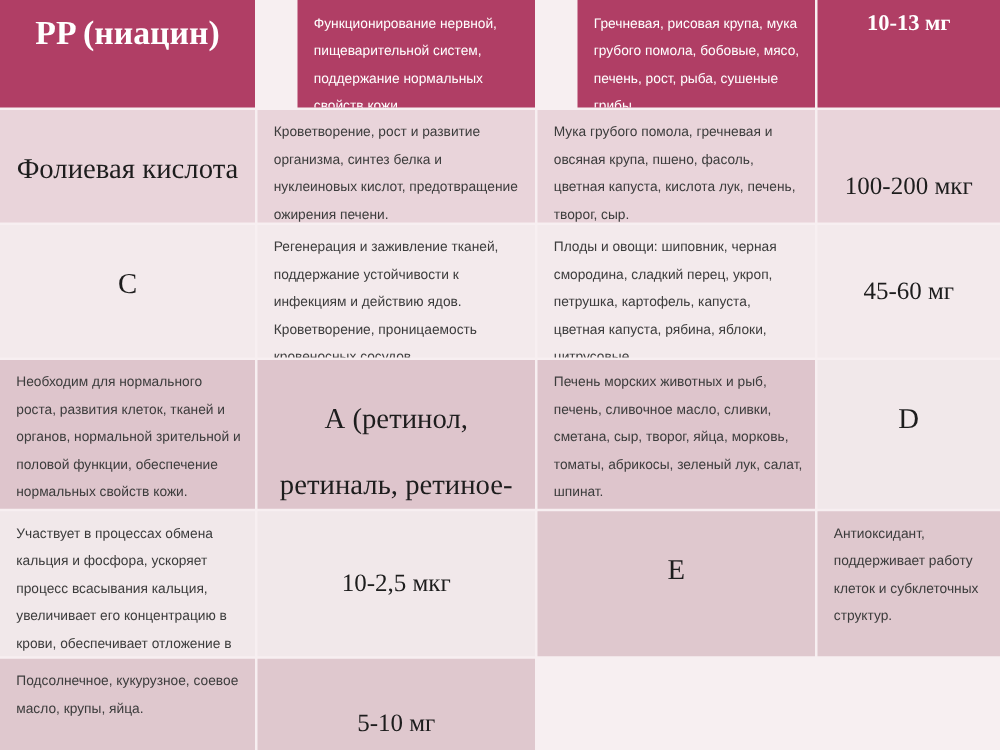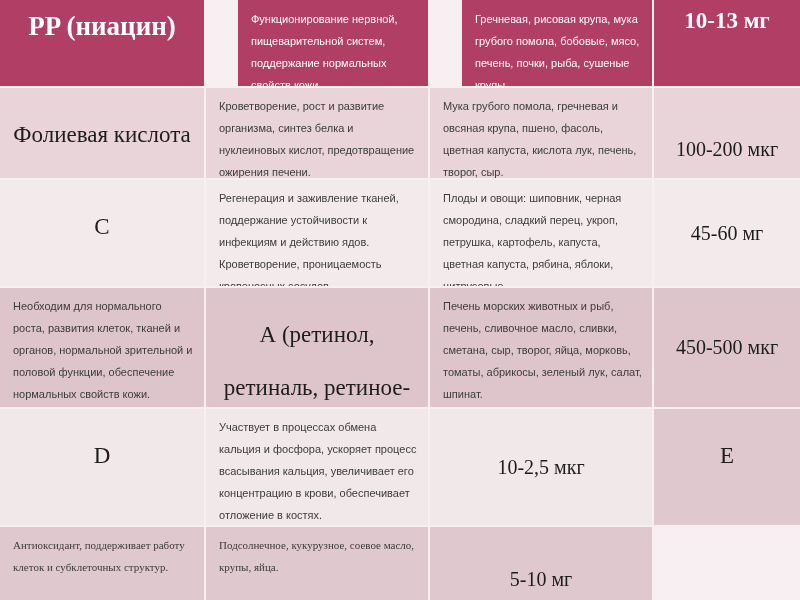--- a/index.html
+++ b/index.html
@@ -21,21 +21,21 @@
     background: var(--separator, #f7eff1);
   }
   .cell { overflow: hidden; box-sizing: border-box; }
 
   
   .r0 { background: var(--header-bg, #b03e65); }
   .r1 { background: var(--row-pink, #e9d4da); }
   .r2 { background: var(--row-light, #f3eaec); }
   .r3 { background: var(--row-mauve, #dec5cc); }
   .r4 { background: var(--row-light2, #f1e8ea); }
-  .r5 { background: var(--row-mauve2, #dfc8ce); font-family: Liberation Serif, serif; }
+  .r5 { background: var(--row-mauve2, #dfc8ce); }
 
   
   .c-vitamin {
     font-family: "Liberation Serif", serif;
     font-size: 23px;
     color: var(--serif-text, #1d1d1d);
     text-align: center;
     padding-top: 21px;
     line-height: 2.3;
     white-space: pre-line;
@@ -68,53 +68,52 @@
     font-family: "Liberation Serif", serif;
     font-size: 20px;
     color: var(--serif-text, #1d1d1d);
     display: flex;
     align-items: center;
     justify-content: center;
   }
   .r0.c-dose {
     color: var(--header-text, #fff);
     font-weight: bold;
-    font-size: 23px;
+    font-size: 18px;
     align-items: flex-start;
     padding-top: 8px;
   }
   .dose-low { padding-top: 32px; }
 </style>
 </head>
 <body>
 
 <div class="slide">
   <div class="vitamin-table">
 
     <div class="cell r0 c-vitamin">PP (ниацин)</div>
     <div class="cell r0 c-text">Функционирование нервной, пищеварительной систем, поддержание нормальных свойств кожи.</div>
-    <div class="cell r0 c-text">Гречневая, рисовая крупа, мука грубого помола, бобовые, мясо, печень, почки, рыба, сушеные крупы.</div>
+    <div class="cell r0 c-text">Гречневая, рисовая крупа, мука грубого помола, бобовые, мясо, печень, рост, рыба, сушеные грибы.</div>
     <div class="cell r0 c-dose">10-13 мг</div>
 
     <div class="cell r1 c-vitamin">Фолиевая кислота</div>
     <div class="cell r1 c-text">Кроветворение, рост и развитие организма, синтез белка и нуклеиновых кислот, предотвращение ожирения печени.</div>
     <div class="cell r1 c-text">Мука грубого помола, гречневая и овсяная крупа, пшено, фасоль, цветная капуста, кислота лук, печень, творог, сыр.</div>
     <div class="cell r1 c-dose dose-low">100-200 мкг</div>
 
     <div class="cell r2 c-vitamin">C</div>
     <div class="cell r2 c-text">Регенерация и заживление тканей, поддержание устойчивости к инфекциям и действию ядов. Кроветворение, проницаемость кровеносных сосудов.</div>
     <div class="cell r2 c-text">Плоды и овощи: шиповник, черная смородина, сладкий перец, укроп, петрушка, картофель, капуста, цветная капуста, рябина, яблоки, цитрусовые.</div>
     <div class="cell r2 c-dose">45-60 мг</div>
 
     <div class="cell r3 c-text">Необходим для нормального роста, развития клеток, тканей и органов, нормальной зрительной и половой функции, обеспечение нормальных свойств кожи.</div>
     <div class="cell r3 c-vitamin">А (ретинол,
 ретиналь, ретиное-
 вая кислота)</div>
     <div class="cell r3 c-text">Печень морских животных и рыб, печень, сливочное масло, сливки, сметана, сыр, творог, яйца, морковь, томаты, абрикосы, зеленый лук, салат, шпинат.</div>
-    <div class="cell r3 c-dose">450-500 мкг</div>
 
     <div class="cell r4 c-vitamin">D</div>
     <div class="cell r4 c-text">Участвует в процессах обмена кальция и фосфора, ускоряет процесс всасывания кальция, увеличивает его концентрацию в крови, обеспечивает отложение в костях.</div>
     <div class="cell r4 c-dose">10-2,5 мкг</div>
 
     <div class="cell r5 c-vitamin">E</div>
     <div class="cell r5 c-text">Антиоксидант, поддерживает работу клеток и субклеточных структур.</div>
     <div class="cell r5 c-text">Подсолнечное, кукурузное, соевое масло, крупы, яйца.</div>
     <div class="cell r5 c-dose dose-low">5-10 мг</div>
 

